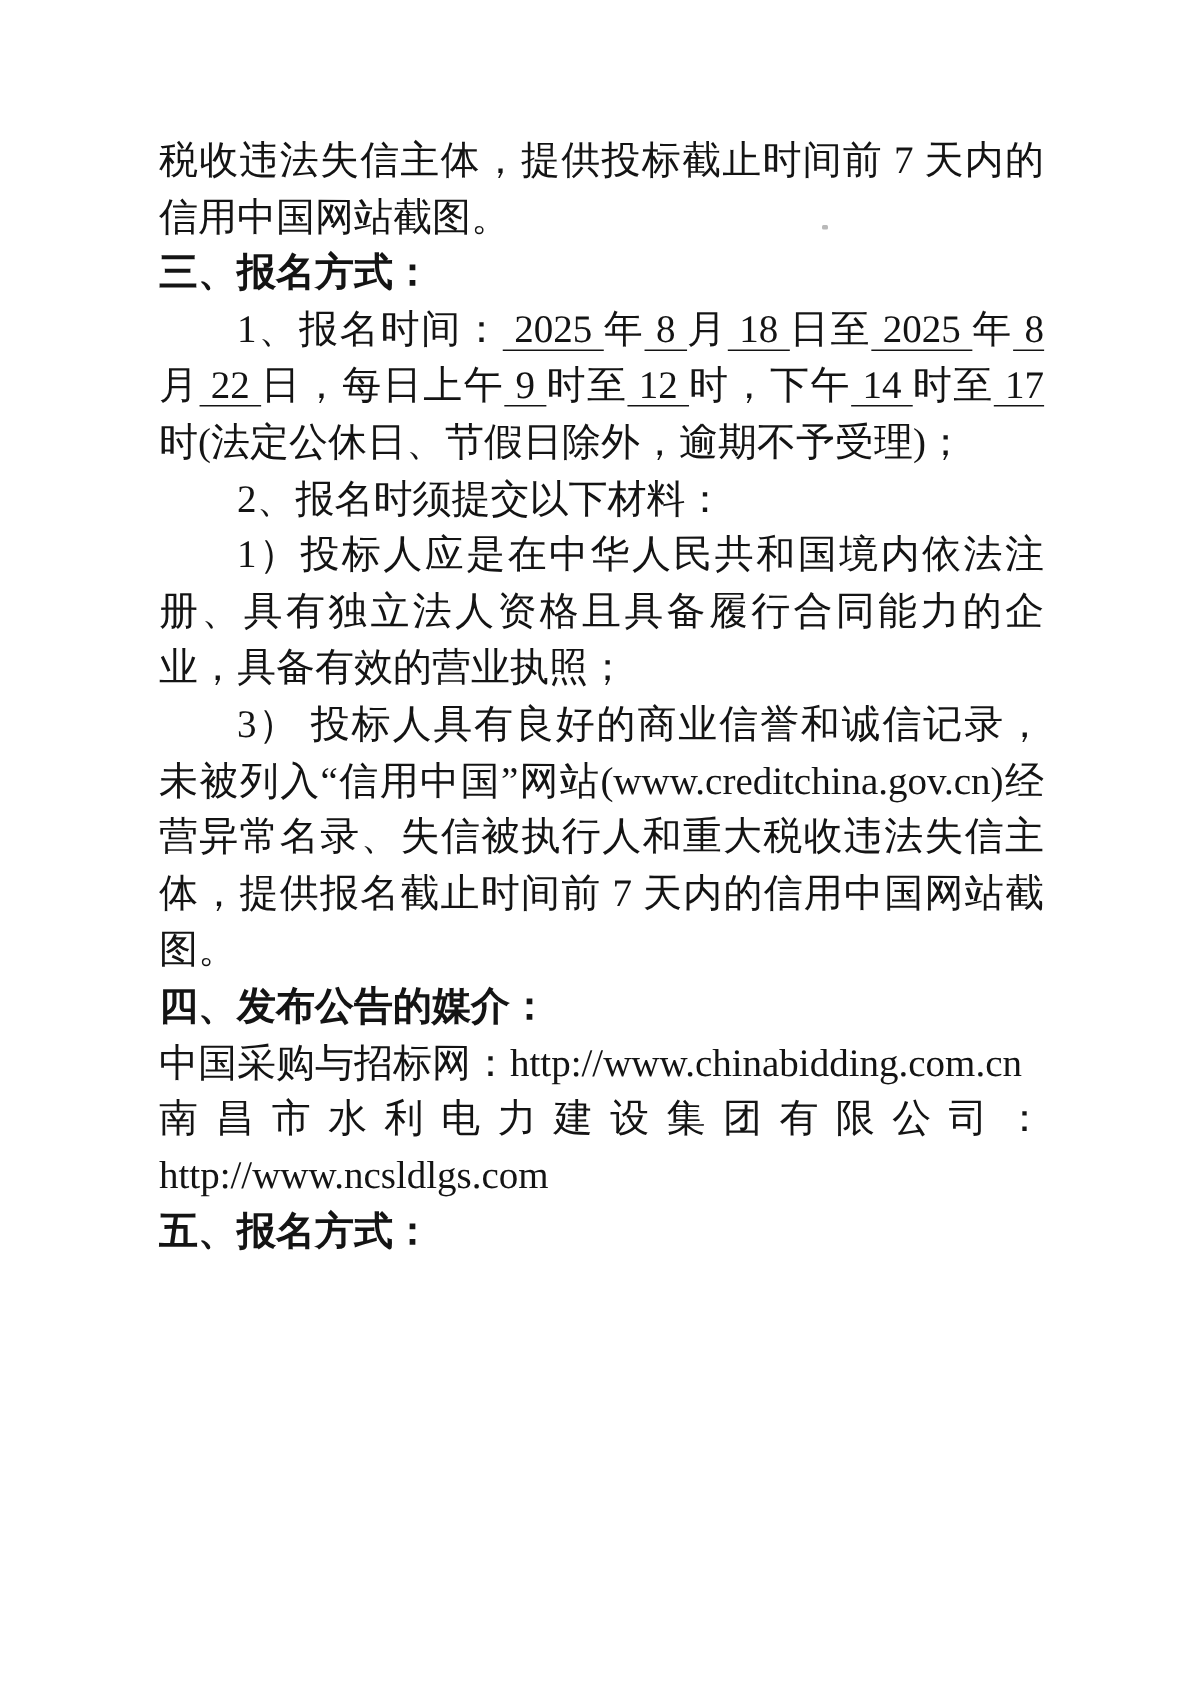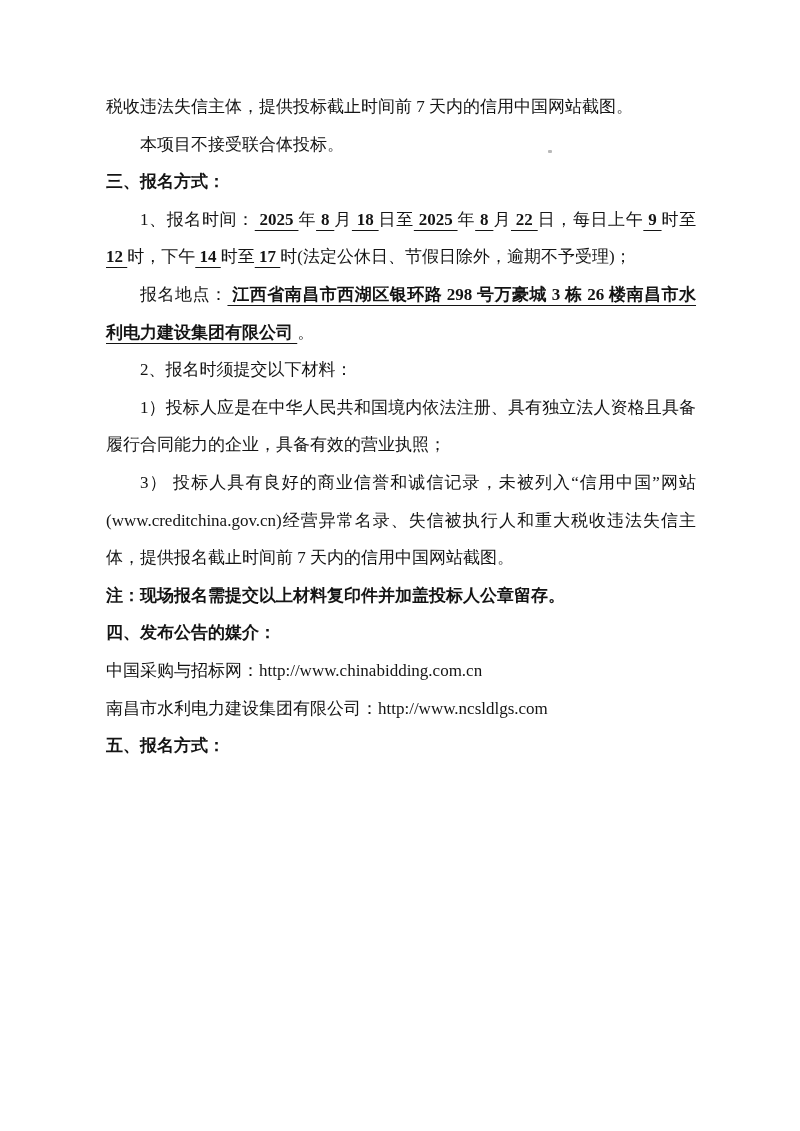--- a/index.html
+++ b/index.html
@@ -14,62 +14,58 @@
     background: #ffffff;
     overflow: hidden;
     font-family: "Liberation Serif", "DejaVu Serif", serif;
     color: #141414;
   }
   .doc-body {
     position: absolute;
     left: 106px;
     top: 88px;
     width: 590px;
-    font-size: 17px;
+    font-size: 26px;
     line-height: 37.6px;
   }
   .doc-body p {
     margin: 0;
     padding: 0;
     text-align: justify;
   }
   .indent { text-indent: 2em; }
   .bold   { font-weight: bold; }
   .h4     { margin-top: 10px; }
   .media  { margin-top: 4px; }
   .h5     { margin-top: 2px; }
   .u {
     text-decoration: underline;
     text-decoration-thickness: 1px;
     text-underline-offset: 5px;
-    font-weight: bold;
   }
   .smudge {
     position: absolute;
     left: 548px;
     top: 150px;
     width: 4px;
     height: 3px;
     background: #b9b9b9;
     border-radius: 1px;
   }
 </style>
 </head>
 <body>
 
 <div class="page">
   <div class="smudge"></div>
   <div class="doc-body">
       <p class=""><span>税收违法失信主体，提供投标截止时间前 7 天内的信用中国网站截图。</span></p>
-      <p class="indent "><span>本项目不接受联合体投标。</span></p>
       <p class="bold "><span>三、报名方式：</span></p>
       <p class="indent "><span>1、报名时间：</span><span class="u"> 2025 </span><span>年</span><span class="u"> 8 </span><span>月</span><span class="u"> 18 </span><span>日至</span><span class="u"> 2025 </span><span>年</span><span class="u"> 8 </span><span>月</span><span class="u"> 22 </span><span>日，每日上午</span><span class="u"> 9 </span><span>时至</span><span class="u"> 12 </span><span>时，下午</span><span class="u"> 14 </span><span>时至</span><span class="u"> 17 </span><span>时(法定公休日、节假日除外，逾期不予受理)；</span></p>
-      <p class="indent "><span>报名地点：</span><span class="u"> 江西省南昌市西湖区银环路 298 号万豪城 3 栋 26 楼南昌市水利电力建设集团有限公司  </span><span>。</span></p>
       <p class="indent "><span>2、报名时须提交以下材料：</span></p>
       <p class="indent "><span>1）投标人应是在中华人民共和国境内依法注册、具有独立法人资格且具备履行合同能力的企业，具备有效的营业执照；</span></p>
       <p class="indent "><span>3） 投标人具有良好的商业信誉和诚信记录，未被列入“信用中国”网站(www.creditchina.gov.cn)经营异常名录、失信被执行人和重大税收违法失信主体，提供报名截止时间前 7 天内的信用中国网站截图。</span></p>
-      <p class="bold "><span>注：现场报名需提交以上材料复印件并加盖投标人公章留存。</span></p>
       <p class="bold h4"><span>四、发布公告的媒介：</span></p>
       <p class="media"><span>中国采购与招标网：http://www.chinabidding.com.cn</span></p>
       <p class="media"><span>南昌市水利电力建设集团有限公司：http://www.ncsldlgs.com</span></p>
       <p class="bold h5"><span>五、报名方式：</span></p>
     </div>
 </div>
 
 </body></html>

